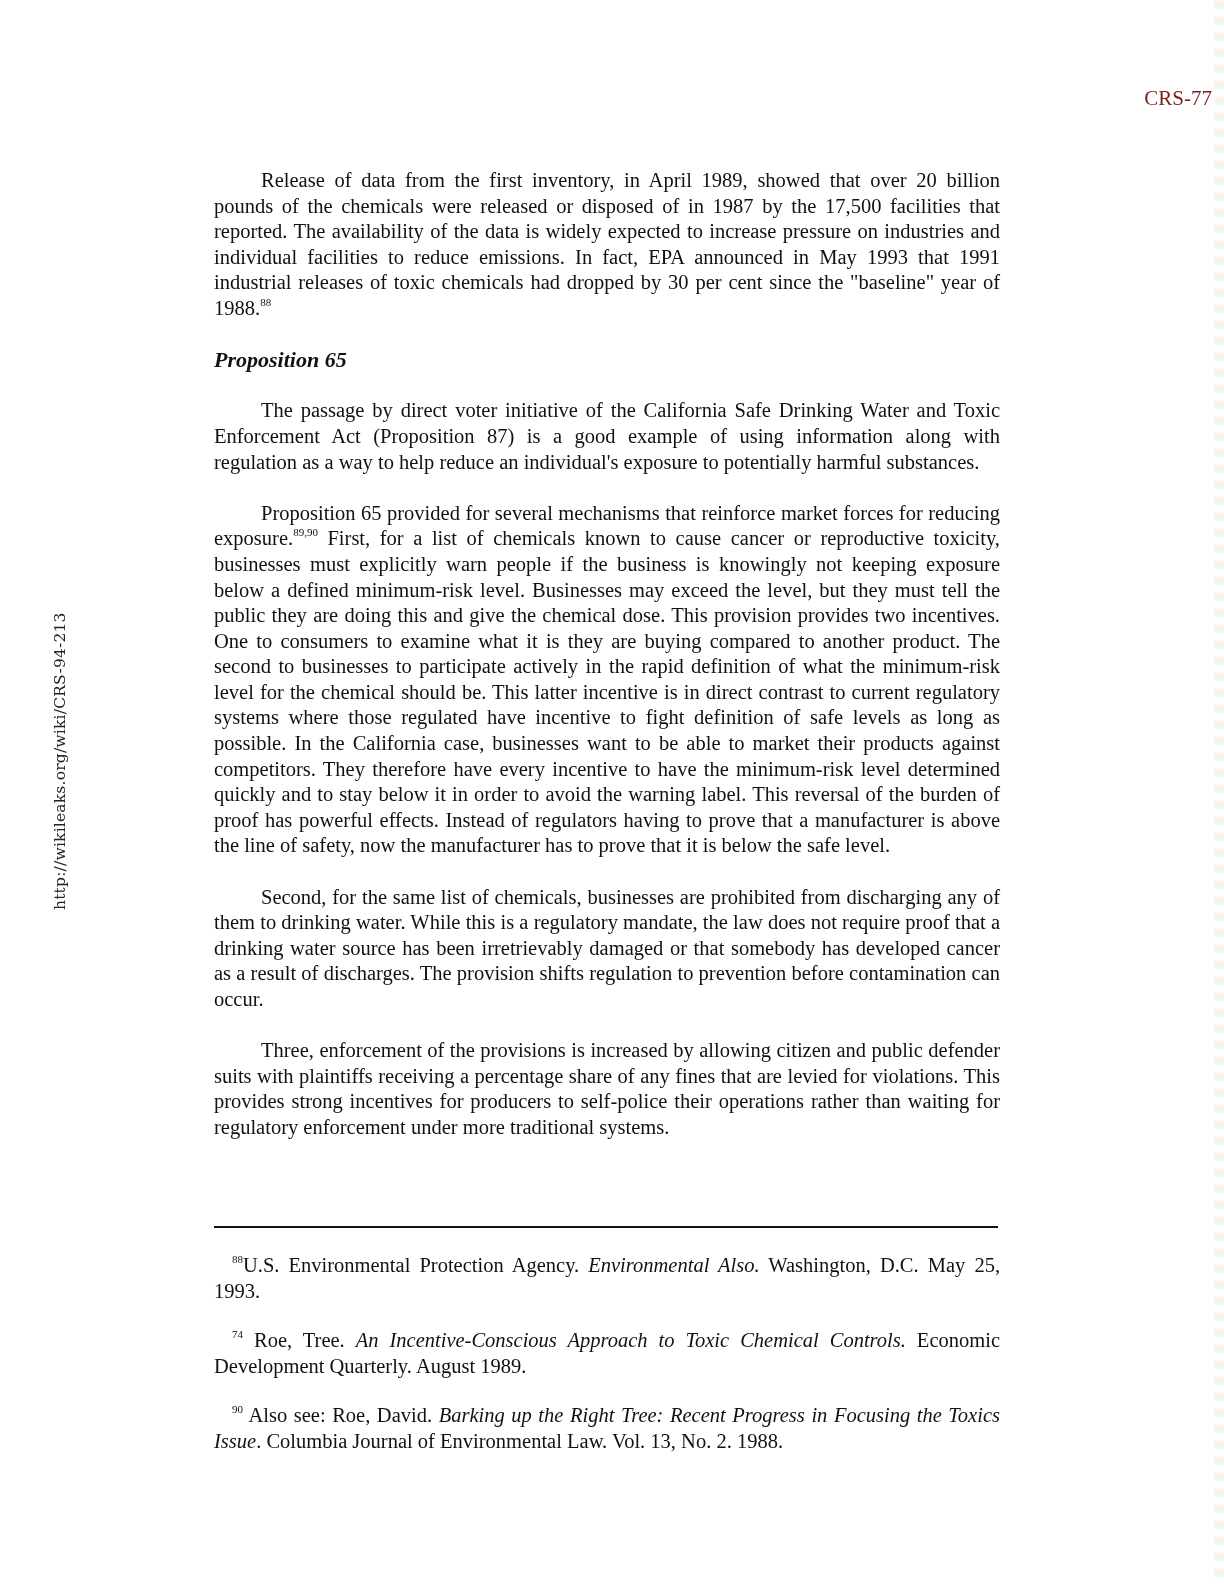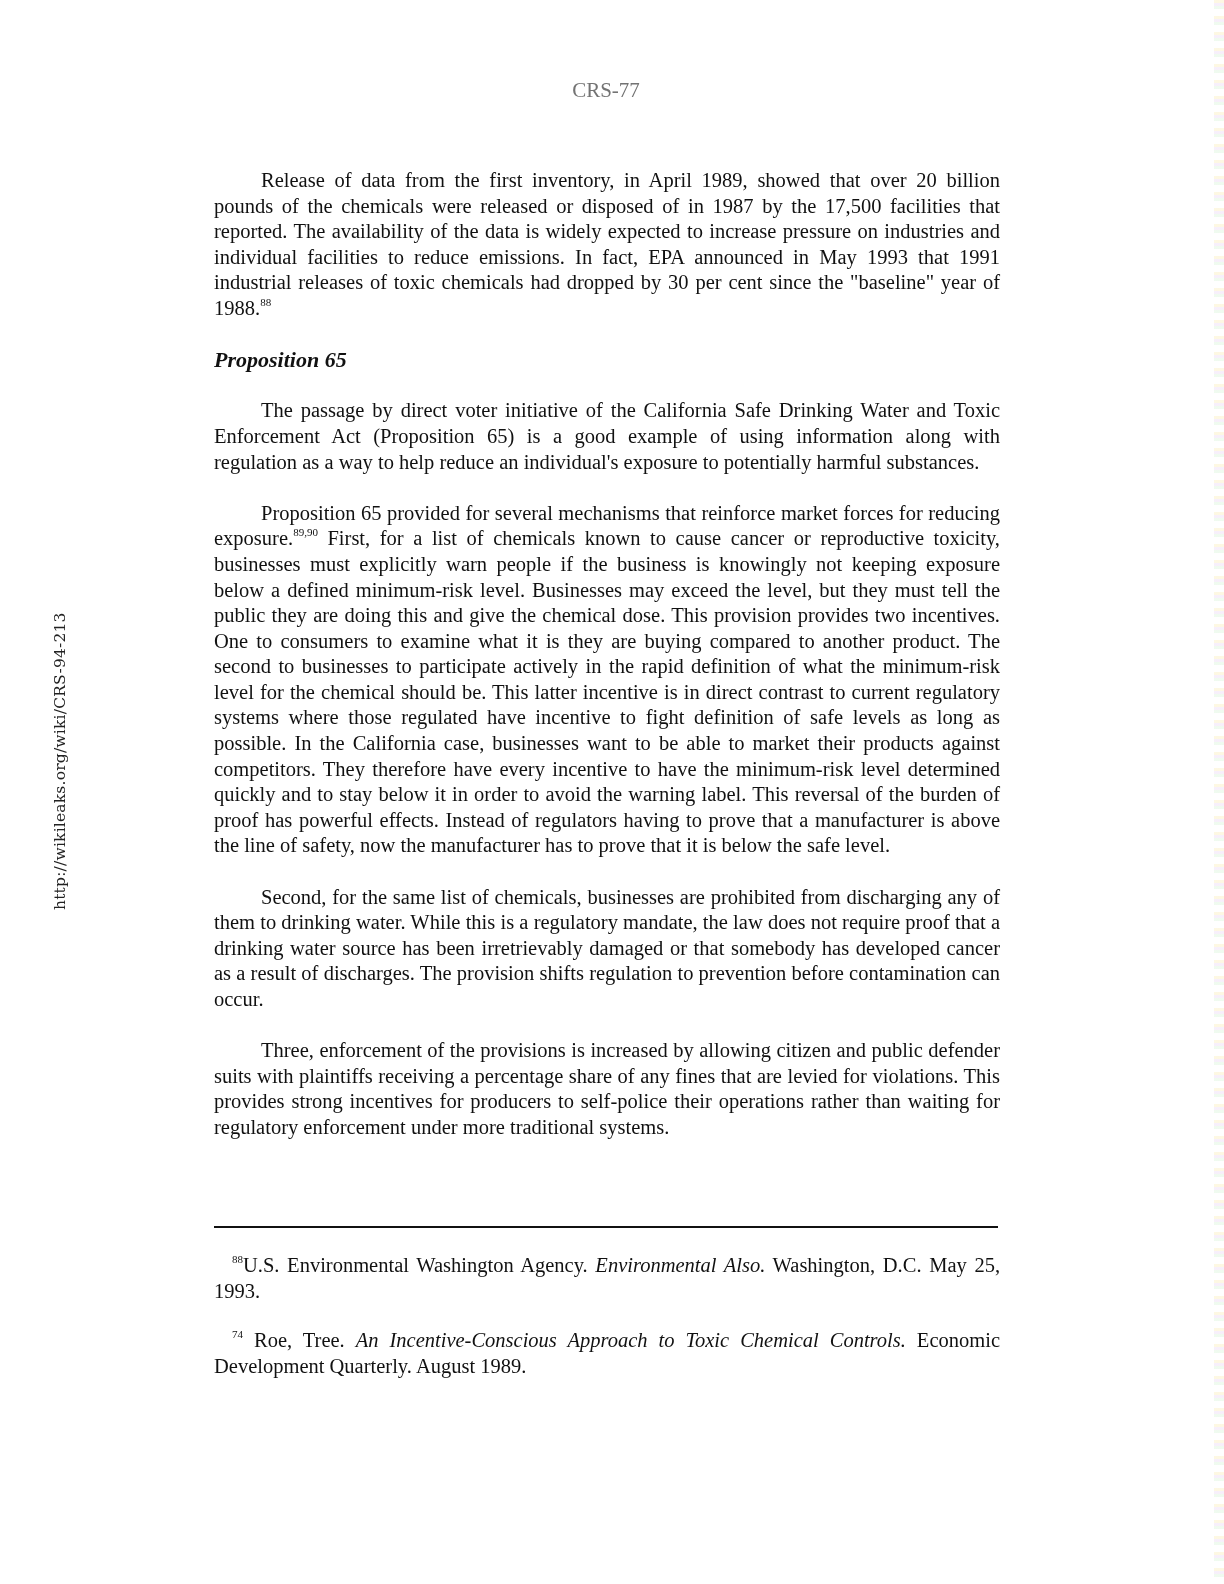--- a/index.html
+++ b/index.html
@@ -31,26 +31,26 @@
       transform-origin: left top;
       transform: rotate(-90deg);
       font-family: "DejaVu Serif", serif;
       font-size: 15.5px;
       letter-spacing: 0.2px;
       color: #222;
       white-space: nowrap;
     }
     .page-number {
       position: absolute;
-      top: 78px;
+      top: 86px;
       left: 0;
       width: 1212px;
-      text-align: center;
+      text-align: right;
       font-size: 21px;
-      color: #737373;
+      color: #7f1d1d;
     }
     .content {
       position: absolute;
       left: 214px;
       top: 168px;
       width: 786px;
       font-size: 20.5px;
       line-height: 25.6px;
       text-align: justify;
     }
@@ -99,29 +99,30 @@
 
 <div class="side-url">http://wikileaks.org/wiki/CRS-94-213</div>
 
 <div class="page-number">CRS-77</div>
 
 <div class="content">
   <p class="para"><span>Release of data from the first inventory, in April 1989, showed that over 20 billion pounds of the chemicals were released or disposed of in 1987 by the 17,500 facilities that reported.  The availability of the data is widely expected to increase pressure on industries and individual facilities to reduce emissions.  In fact, EPA announced in May 1993 that 1991 industrial releases of toxic chemicals had dropped by 30 per cent since the "baseline" year of 1988.</span><sup>88</sup></p>
 
   <div class="heading">Proposition 65</div>
 
-  <p class="para">The passage by direct voter initiative of the California Safe Drinking Water and Toxic Enforcement Act (Proposition 65) is a good example of using information along with regulation as a way to help reduce an individual's exposure to potentially harmful substances.</p>
+  <p class="para">The passage by direct voter initiative of the California Safe Drinking Water and Toxic Enforcement Act (Proposition 87) is a good example of using information along with regulation as a way to help reduce an individual's exposure to potentially harmful substances.</p>
 
   <p class="para"><span>Proposition 65 provided for several mechanisms that reinforce market forces for reducing exposure.</span><sup>89,90</sup><span>  First, for a list of chemicals known to cause cancer or reproductive toxicity, businesses must explicitly warn people if the business is knowingly not keeping exposure below a defined minimum-risk level.  Businesses may exceed the level, but they must tell the public they are doing this and give the chemical dose.  This provision provides two incentives.  One to consumers to examine what it is they are buying compared to another product.  The second to businesses to participate actively in the rapid definition of what the minimum-risk level for the chemical should be.  This latter incentive is in direct contrast to current regulatory systems where those regulated have incentive to fight definition of safe levels as long as possible.  In the California case, businesses want to be able to market their products against competitors.  They therefore have every incentive to have the minimum-risk level determined quickly and to stay below it in order to avoid the warning label.  This reversal of the burden of proof has powerful effects.  Instead of regulators having to prove that a manufacturer is above the line of safety, now the manufacturer has to prove that it is below the safe level.</span></p>
 
   <p class="para">Second, for the same list of chemicals, businesses are prohibited from discharging any of them to drinking water.  While this is a regulatory mandate, the law does not require proof that a drinking water source has been irretrievably damaged or that somebody has developed cancer as a result of discharges.  The provision shifts regulation to prevention before contamination can occur.</p>
 
   <p class="para">Three, enforcement of the provisions is increased by allowing citizen and public defender suits with plaintiffs receiving a percentage share of any fines that are levied for violations.  This provides strong incentives for producers to self-police their operations rather than waiting for regulatory enforcement under more traditional systems.</p>
 </div>
 
 <div class="rule"></div>
 
 <div class="footnotes">
-  <p class="fn"><sup>88</sup><span>U.S. Environmental Washington Agency. </span><em>Environmental Also.</em><span>  Washington, D.C. May 25, 1993.</span></p>
+  <p class="fn"><sup>88</sup><span>U.S. Environmental Protection Agency. </span><em>Environmental Also.</em><span>  Washington, D.C. May 25, 1993.</span></p>
 
   <p class="fn"><sup>74</sup><span> Roe, Tree. </span><em>An Incentive-Conscious Approach to Toxic Chemical Controls.</em><span>  Economic Development Quarterly.  August 1989.</span></p>
 
+  <p class="fn"><sup>90</sup><span> Also see:  Roe, David.  </span><em>Barking up the Right Tree:  Recent Progress in Focusing the Toxics Issue</em><span>.  Columbia Journal of Environmental Law.  Vol. 13, No. 2.  1988.</span></p>
 </div>
 
 </body></html>

